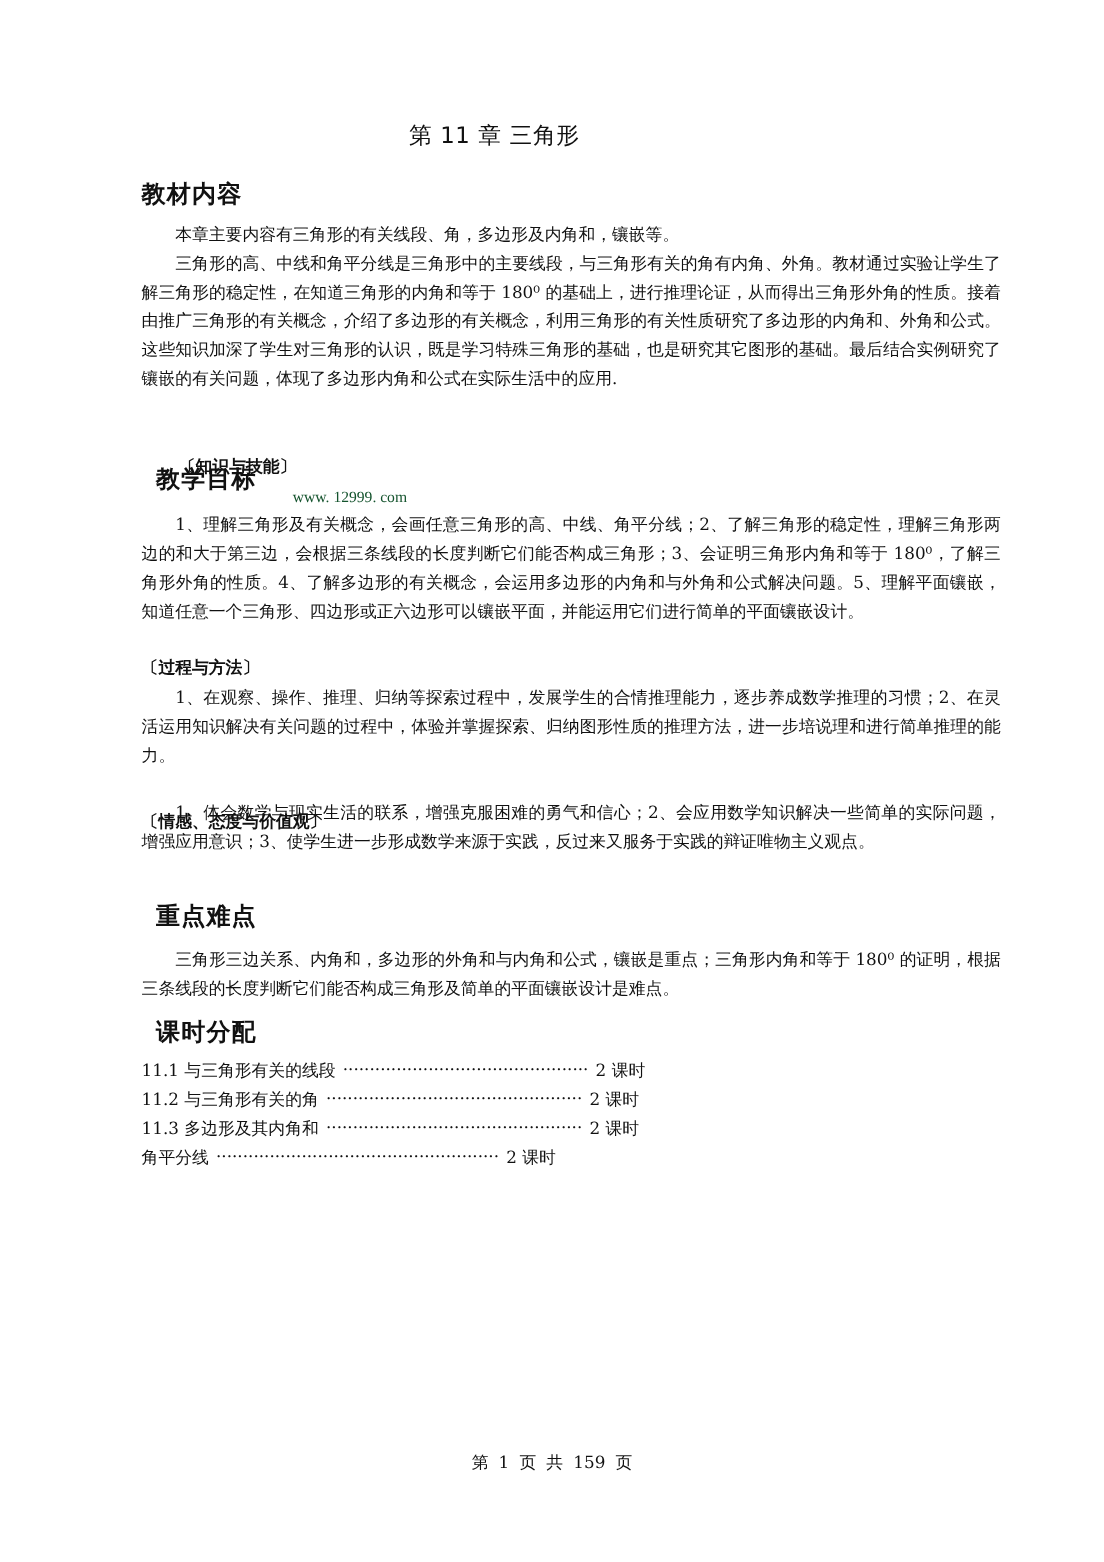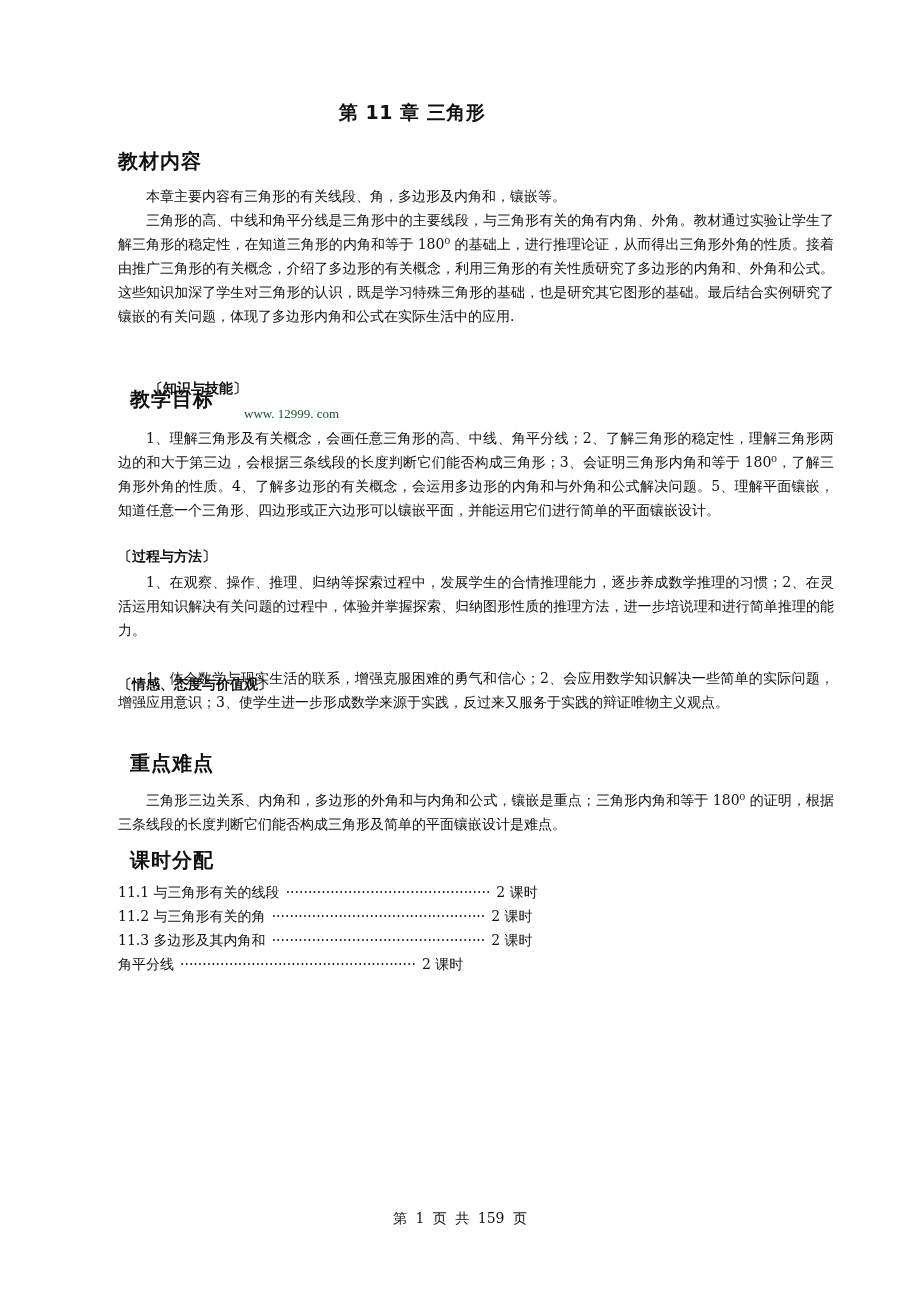--- a/index.html
+++ b/index.html
@@ -1,20 +1,20 @@
 <!DOCTYPE html>
 <html><head>
 <meta charset="utf-8">
 <style>
   html, body { margin: 0; padding: 0; background: #ffffff; }
   body { width: 920px; height: 1302px; position: relative; overflow: hidden;
          font-family: "DejaVu Serif", "Liberation Serif", serif; color: #111; }
   .page { position: absolute; left: 0; top: 0; width: 920px; height: 1302px; }
   .title { position: absolute; left: 0; width: 824px; top: 100px; text-align: center;
-           font-family: "DejaVu Sans", "Liberation Sans", sans-serif; font-weight: bold;
+           font-family: "DejaVu Sans", "Liberation Sans", sans-serif; font-weight: normal;
            font-size: 19px; letter-spacing: 0.5px; }
   .h1 { position: absolute; font-family: "DejaVu Sans", "Liberation Sans", sans-serif;
         font-weight: bold; font-size: 20px; letter-spacing: 1px; }
   .h2 { position: absolute; font-family: "DejaVu Sans", "Liberation Sans", sans-serif;
         font-weight: bold; font-size: 14px; }
   .para { position: absolute; left: 118px; width: 716px; font-size: 14px; line-height: 24px;
           text-indent: 2em; text-align: justify; text-justify: inter-character; }
   .wm-small { position: absolute; left: 244px; top: 406px; font-size: 13px; color: #14532d;
               font-family: "Liberation Serif", serif; }
   .wm-big { position: absolute; left: 232px; top: 596px; font-size: 56px; color: #dcdcdc;

